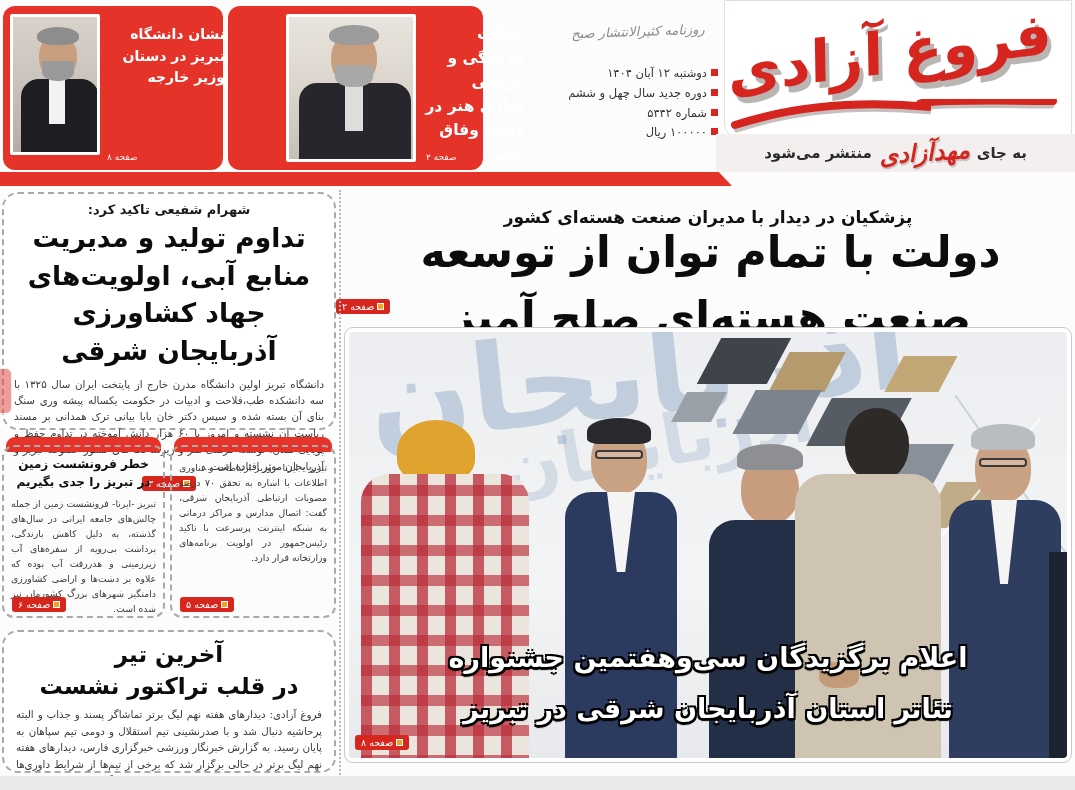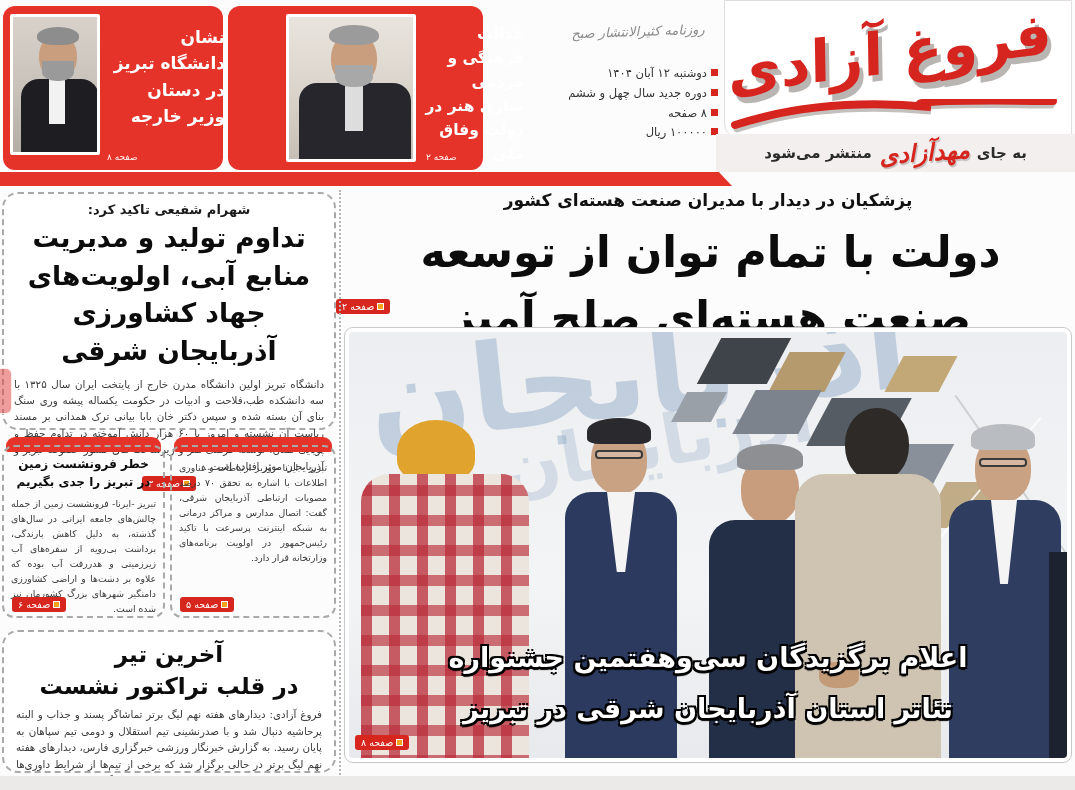--- a/index.html
+++ b/index.html
@@ -30,21 +30,21 @@
   .logo-text{position:absolute;right:18px;top:18px;font-size:58px;font-weight:bold;direction:rtl;transform:rotate(-7deg) skewX(-6deg);white-space:nowrap;}
   #logo-shadow{color:#b9b5b3;right:14px;top:24px;}
   #logo-main{color:#d6251f;}
   #logo-swoosh{position:absolute;left:6px;bottom:2px;}
   #tagline-strip{position:absolute;left:716px;top:134px;width:359px;height:38px;background:#f3efef;display:flex;align-items:center;justify-content:center;gap:7px;direction:rtl;}
   #tagline-strip .plain{font-size:15px;font-weight:bold;color:#2b2b2b;}
   #tagline-brand{color:#d6251f;font-size:24px;font-weight:bold;font-style:italic;transform:rotate(-4deg);text-shadow:1px 2px 0 #c9c4c2;}
   #header-red-bar{position:absolute;left:0;top:172px;width:732px;height:14px;background:#e63329;clip-path:polygon(0 0,98.2% 0,100% 100%,0 100%);}
 
   
-  #lead-kicker{position:absolute;left:345px;top:190px;width:726px;text-align:center;font-size:17px;font-weight:bold;color:#111;direction:rtl;}
+  #lead-kicker{position:absolute;left:345px;top:207px;width:726px;text-align:center;font-size:17px;font-weight:bold;color:#111;direction:rtl;}
   #lead-headline{position:absolute;left:350px;top:220px;width:721px;text-align:center;font-size:43px;line-height:1.5;font-weight:bold;color:#0c0c0c;direction:rtl;}
   .ptag{display:inline-flex;align-items:center;gap:3px;background:#d6261e;color:#fff;font-size:9.5px;padding:2px 6px;border-radius:3px;direction:rtl;white-space:nowrap;}
   .ptag .sq{display:inline-block;width:7px;height:7px;background:#f5a21f;border:1px solid #fff;}
   #lead-tag{position:absolute;left:336px;top:299px;}
 
   
   #col-sep{position:absolute;left:339px;top:190px;height:596px;border-left:2px dotted #b8b8b8;}
   .dash-box{position:absolute;border:2px dashed #a9a9a9;border-radius:16px;background:#fff;}
   #agri-box{left:2px;top:192px;width:334px;height:238px;padding:8px 10px 4px;}
   .kicker-sm{text-align:center;font-size:13px;font-weight:bold;color:#1a1a1a;direction:rtl;}
@@ -85,21 +85,21 @@
 
   <div class="promo-box" id="promo-fm">
     <div class="promo-photo" style="left:7px;top:8px;width:90px;height:141px;">
       <div class="portrait-bg"></div>
       <div class="portrait-suit" style="left:8px;top:62px;width:78px;height:80px;"></div>
       <div class="portrait-shirt" style="left:36px;top:62px;width:16px;height:45px;"></div>
       <div class="portrait-head" style="left:26px;top:16px;width:38px;height:46px;"></div>
       <div class="portrait-hair" style="left:24px;top:10px;width:42px;height:18px;"></div>
       <div class="portrait-beard" style="left:29px;top:44px;width:32px;height:20px;"></div>
     </div>
-    <div class="promo-headline" style="left:110px;top:18px;width:112px;font-size:17px;">نشان دانشگاه تبریز در دستان وزیر خارجه</div>
+    <div class="promo-headline" style="left:110px;top:18px;width:112px;font-size:14px;">نشان دانشگاه تبریز در دستان وزیر خارجه</div>
     <div class="promo-page" style="left:104px;bottom:8px;">صفحه ۸</div>
   </div>
 
   <div class="promo-box" id="promo-culture">
     <div class="promo-photo" style="left:58px;top:8px;width:130px;height:148px;">
       <div class="portrait-bg" style="background:linear-gradient(180deg,#e9e4dd 0%,#d9d3ca 55%,#c5bfb6 100%);"></div>
       <div class="portrait-suit" style="left:10px;top:66px;width:112px;height:82px;background:#26262c;"></div>
       <div class="portrait-shirt" style="left:56px;top:66px;width:18px;height:48px;background:#ddd;"></div>
       <div class="portrait-head" style="left:42px;top:14px;width:46px;height:54px;"></div>
       <div class="portrait-hair" style="left:40px;top:8px;width:50px;height:20px;background:#9b9b9b;"></div>
@@ -107,21 +107,21 @@
     </div>
     <div class="promo-headline" style="left:196px;top:16px;width:100px;font-size:15.5px;">عدالت فرهنگی و مردمی سازی هنر در دولت وفاق ملی</div>
     <div class="promo-page" style="left:198px;bottom:8px;">صفحه ۲</div>
   </div>
 
   <div id="masthead-type">روزنامه کثیرالانتشار صبح</div>
 
   <div id="issue-info">
     <div class="issue-line"><span class="bullet-sq"></span><span>دوشنبه ۱۲ آبان ۱۴۰۴</span></div>
     <div class="issue-line"><span class="bullet-sq"></span><span>دوره جدید سال چهل و ششم</span></div>
-    <div class="issue-line"><span class="bullet-sq"></span><span>۸ صفحه</span></div>
+    <div class="issue-line"><span class="bullet-sq"></span><span>شماره ۵۴۴۲</span></div>
     <div class="issue-line"><span class="bullet-sq"></span><span>۱۰۰۰۰۰ ریال</span></div>
   </div>
 
   <div id="logo-wrap">
     <span class="logo-text" id="logo-shadow">فروغ آزادی</span>
     <span class="logo-text" id="logo-main">فروغ آزادی</span>
     <svg id="logo-swoosh" width="330" height="36" viewBox="0 0 330 36">
       <path d="M6 30 Q 90 2 200 12 Q 150 4 320 6" fill="none" stroke="#c4c0be" stroke-width="7" stroke-linecap="round"></path>
       <path d="M4 26 Q 90 -2 200 8 Q 150 0 322 2" fill="none" stroke="#d6251f" stroke-width="8" stroke-linecap="round"></path>
     </svg>

